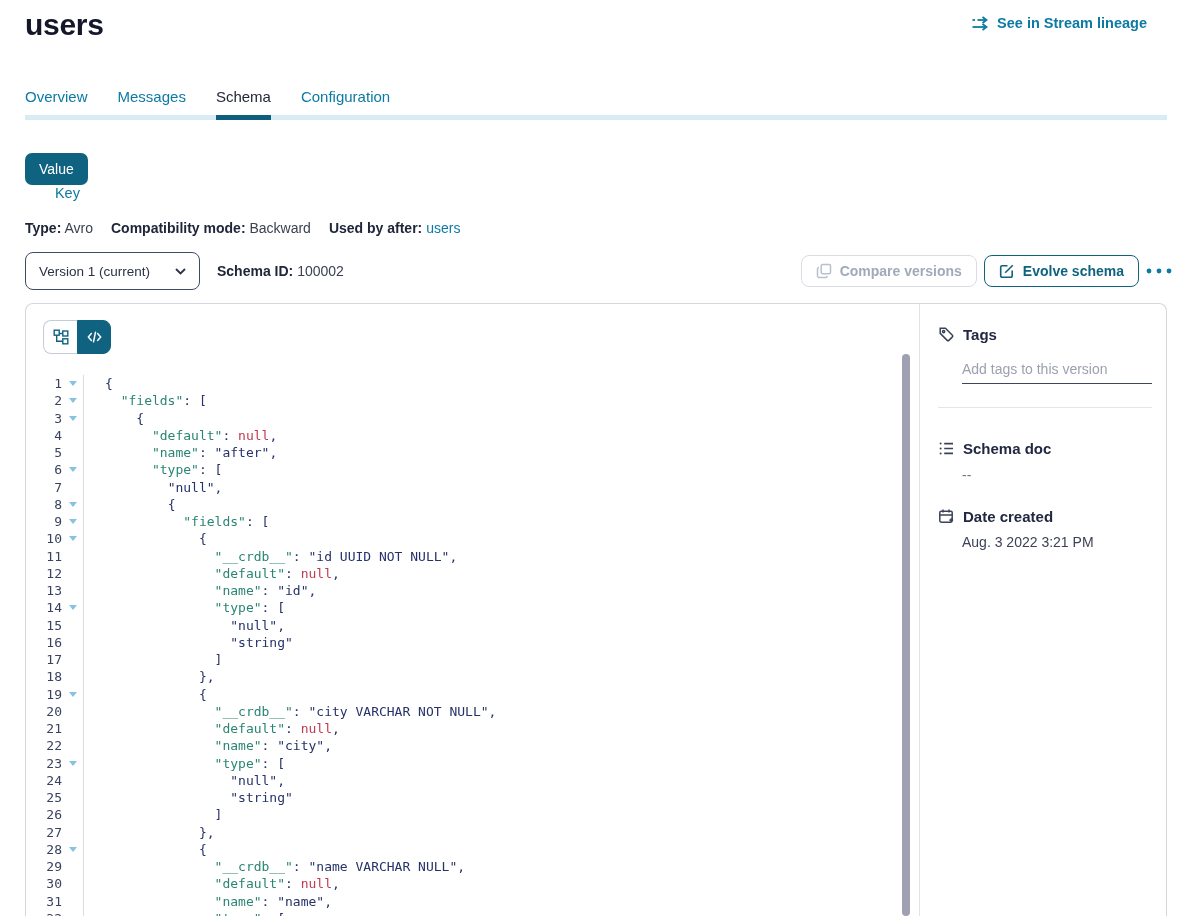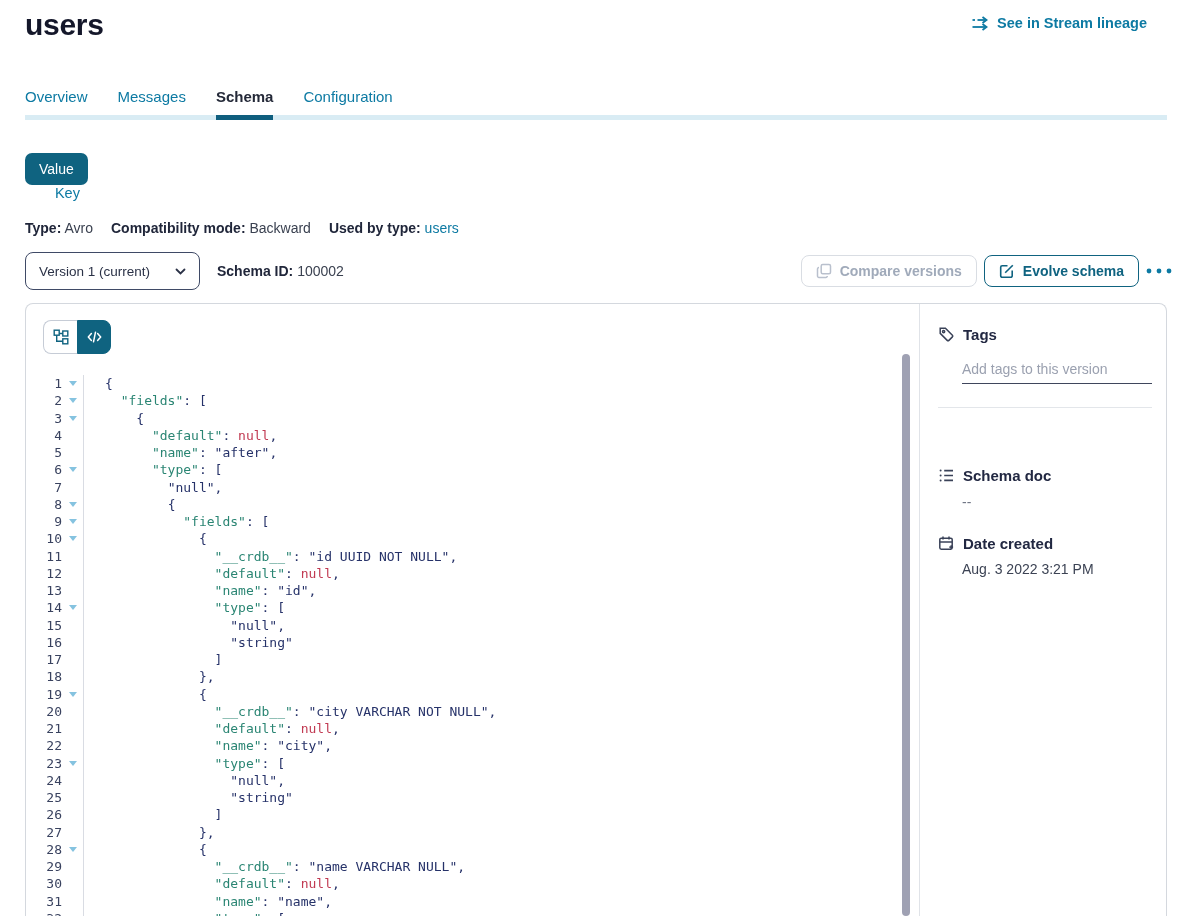--- a/index.html
+++ b/index.html
@@ -16,21 +16,21 @@
   .lineage-link{
     position:absolute; right:42px; top:15px;
     display:flex; align-items:center; gap:7px;
     color:#0d7aa3; font-size:14.5px; font-weight:700; cursor:pointer;
   }
   
   .tabbar{ position:absolute; left:0; right:0; top:88px; height:32px; }
   .tab-track{ position:absolute; left:25px; right:22px; top:27px; height:5px; background:#d9ecf4; z-index:1;}
   .tabs{ position:absolute; left:25px; top:0; display:flex; gap:30px; }
   .tab{ position:relative; font-size:15px; font-weight:500; color:#0d7aa3; padding-bottom:14px; cursor:pointer; }
-  .tab--active{ color:#242938; font-weight:700; }
+  .tab--active{ color:#242938; font-weight:400; }
   .tab--active::after{ content:""; position:absolute; left:0; right:0; top:27px; height:5px; background:#0f5e7e; z-index:2; }
   
   .seg-row{ position:absolute; left:25px; top:153px; display:flex; align-items:center;flex-direction:column; }
   .value-pill{
     height:32px; padding:0 14px; border:none; border-radius:7px;
     background:#0f6380; color:#fff; font-size:14px; font-weight:500;
     font-family:inherit; display:flex; align-items:center; cursor:pointer;
   }
   .key-link{ margin-left:22px; color:#0d7aa3; font-size:14.5px; font-weight:500; cursor:pointer; }
   
@@ -83,21 +83,21 @@
   .side-head svg{ flex:none; }
   .tags-input{
     display:block; margin:18px 0 0 24px; width:190px; border:none; outline:none;
     border-bottom:1.5px solid #3f465c; font-size:14px; padding:0 0 6px 0;
     font-family:inherit; color:#3c4354; background:transparent;
   }
   .tags-input::placeholder{ color:#9ba1b0; }
   .side-divider{ margin-top:23px; border-top:1px solid #e3e6ea; width:214px; }
   .side-val{ margin:10px 0 0 24px; font-size:14px; }
   .side-val--muted{ color:#717786; }
-  .mt-sd{ margin-top:59px;align-items:center; } .mt-dc{ margin-top:25px; } .mt-dcv{ margin-top:9px; }
+  .mt-sd{ margin-top:32px;align-items:center; } .mt-dc{ margin-top:25px; } .mt-dcv{ margin-top:9px; }
 </style>
 </head>
 <body>
 
 <h1 class="page-title">users</h1>
 
 <div class="lineage-link">
   <span style="display:flex;">
     <svg width="19" height="15" viewBox="0 0 19 15" fill="none" stroke="#0d7aa3" stroke-width="1.8">
       <path d="M1.5 4 H4"></path>
@@ -121,21 +121,21 @@
 </div>
 
 <div class="seg-row">
   <button class="value-pill">Value</button>
   <span class="key-link">Key</span>
 </div>
 
 <div class="meta-row">
   <span><b>Type:</b> <span>Avro</span></span>
   <span><b>Compatibility mode:</b> <span>Backward</span></span>
-  <span><b>Used by type:</b> <span class="meta-link">users</span></span>
+  <span><b>Used by after:</b> <span class="meta-link">users</span></span>
 </div>
 
 <div class="version-row">
   <div class="select-box">
     <span>Version 1 (current)</span>
     <span style="display:flex;">
       <svg width="11" height="7" viewBox="0 0 11 7" fill="none" stroke="#2b3247" stroke-width="1.8" stroke-linecap="round">
           <path d="M1.5 1.5 L5.5 5.5 L9.5 1.5"></path>
         </svg>
     </span>

